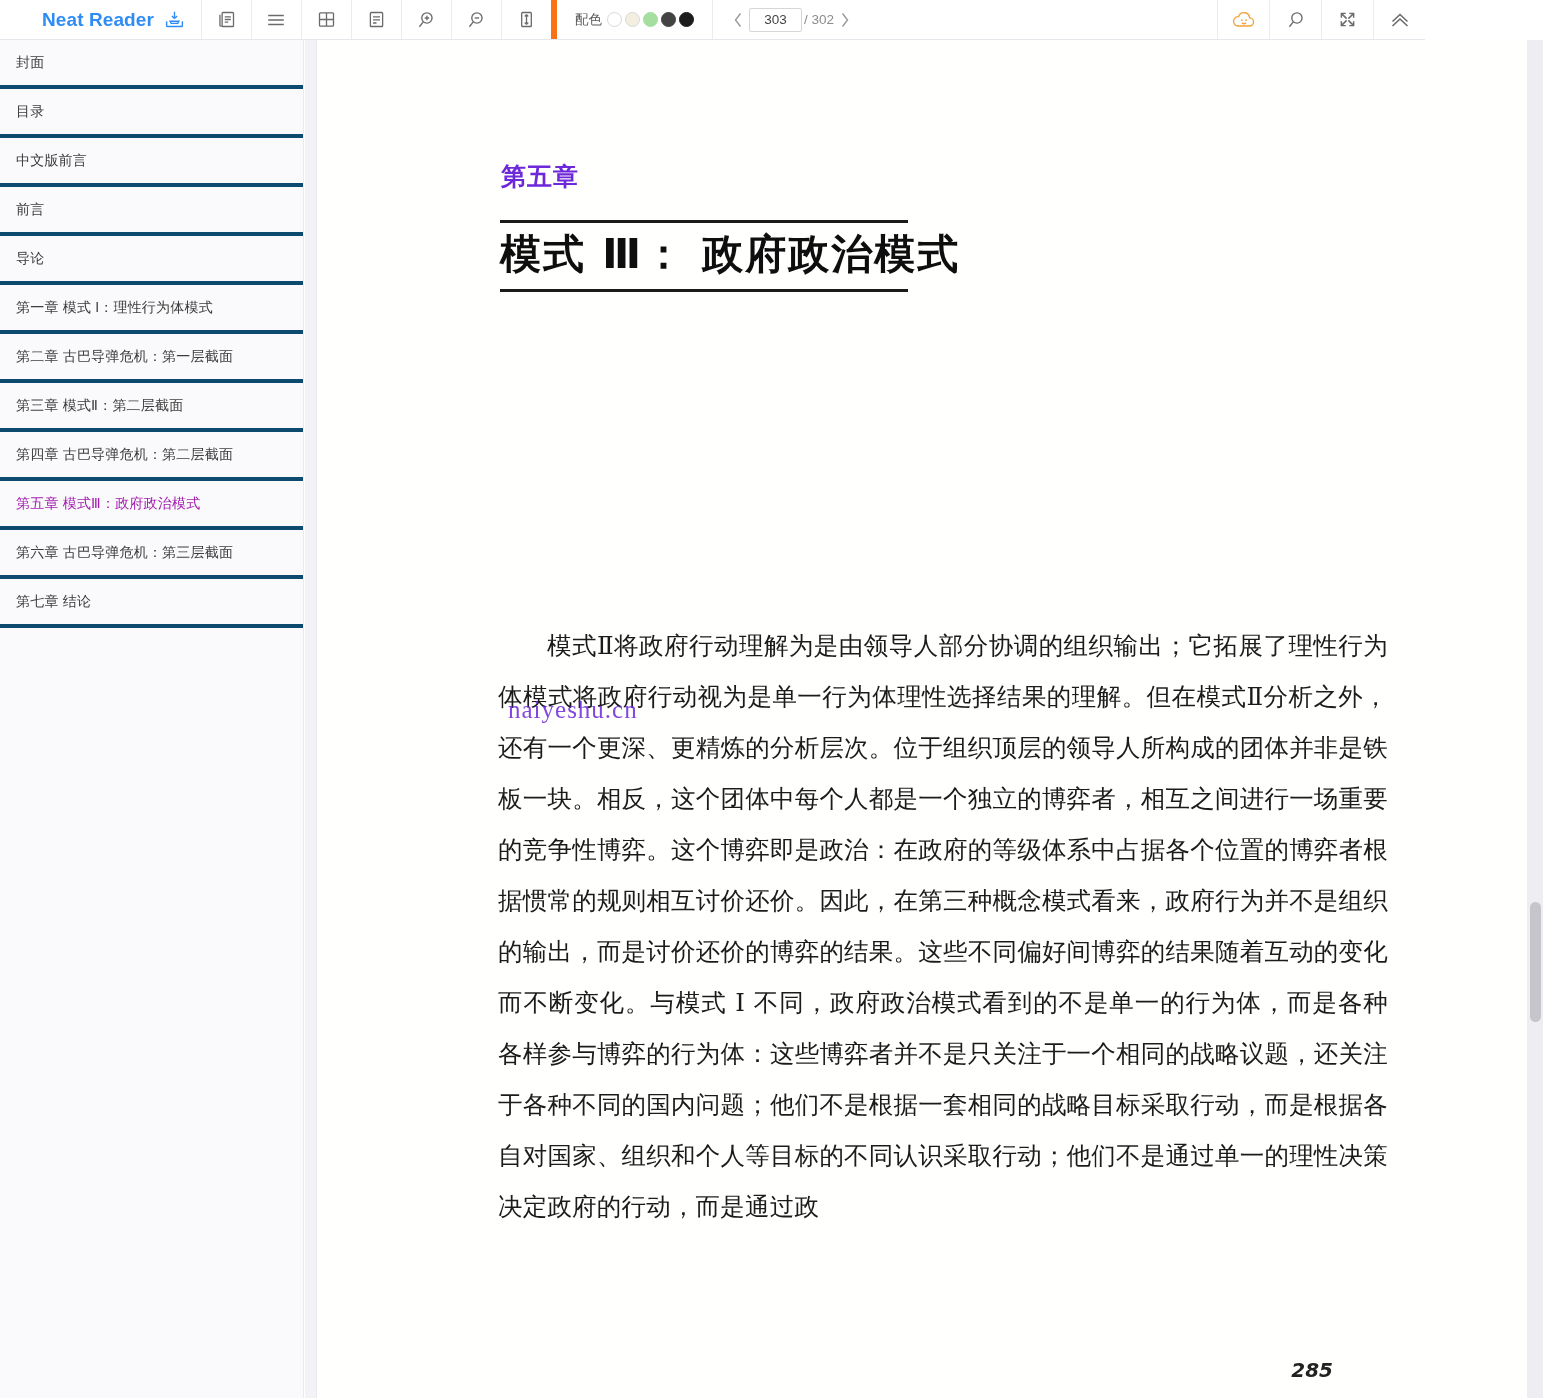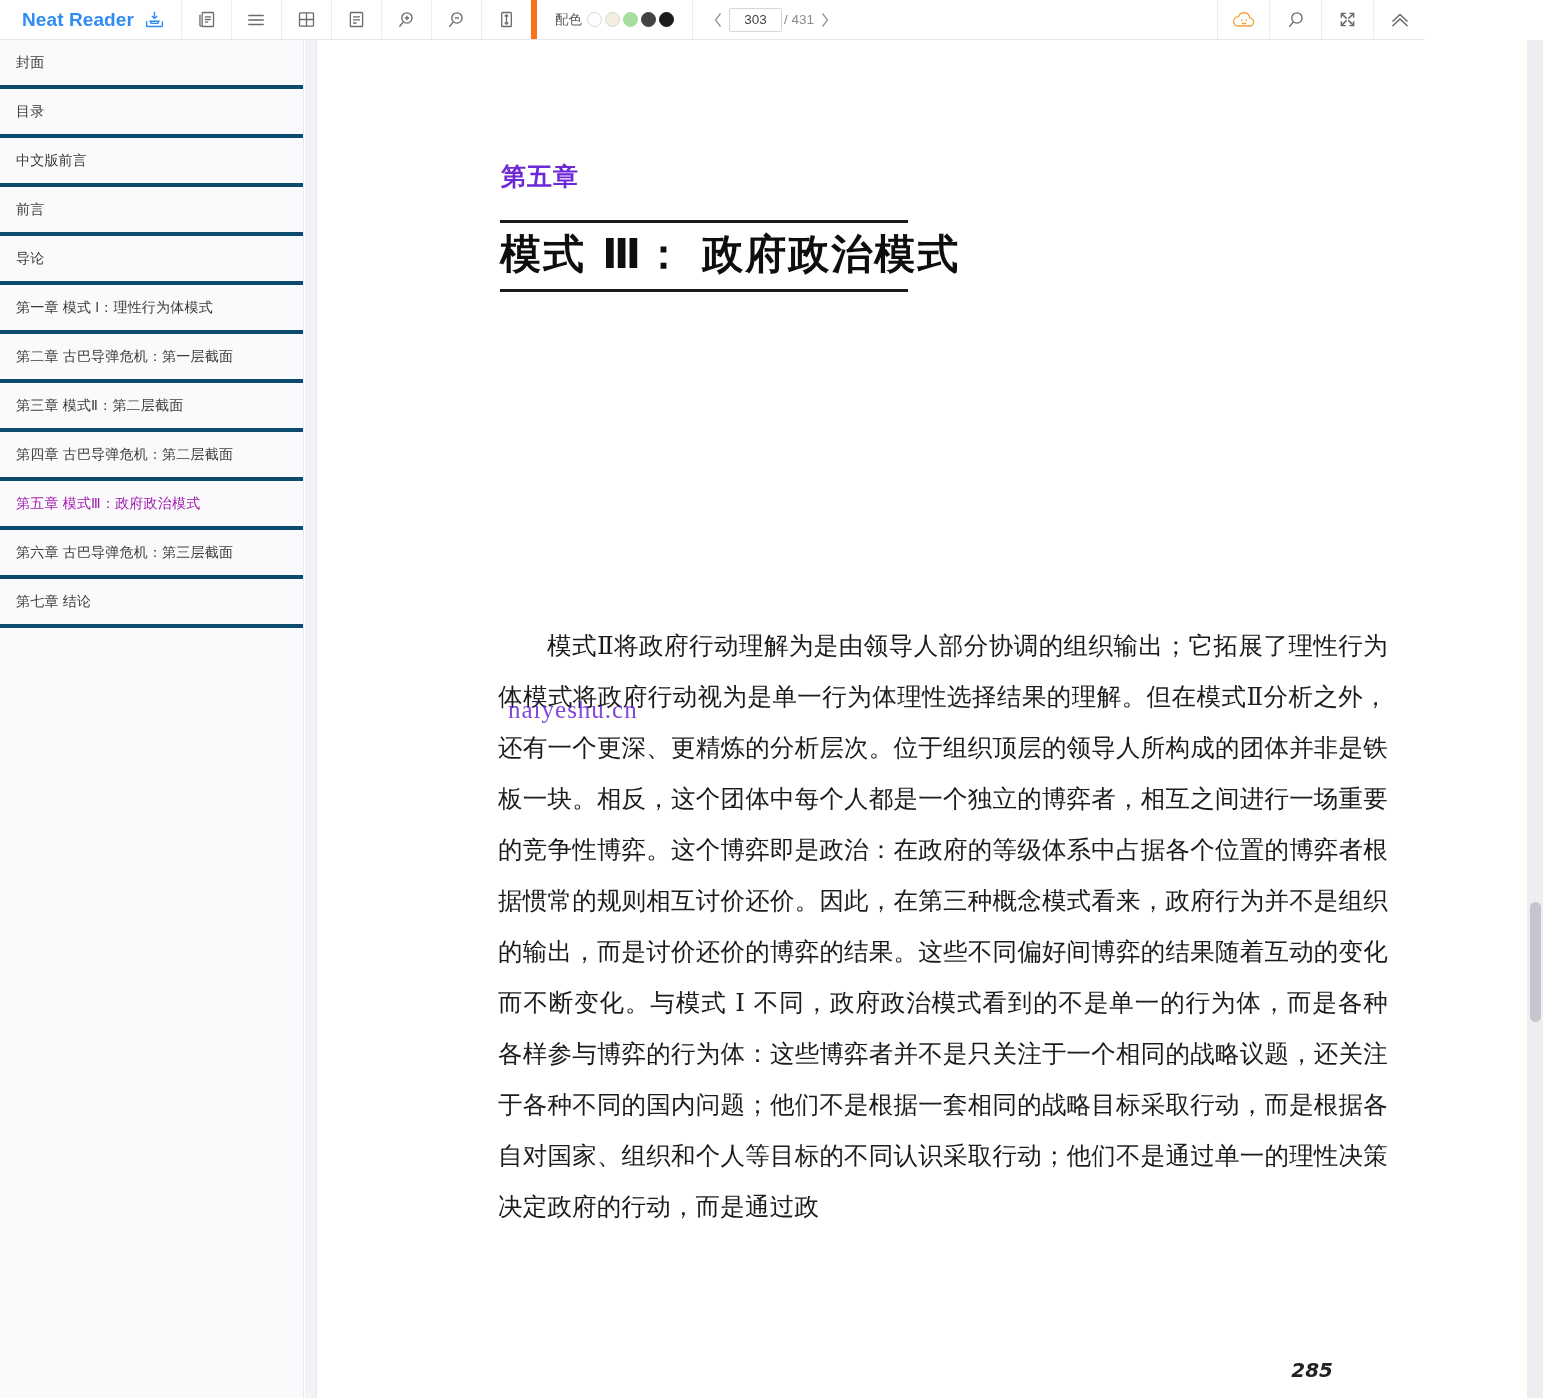--- a/index.html
+++ b/index.html
@@ -16,20 +16,21 @@
   #toolbar {
     position: absolute;
     top: 0; left: 0;
     width: 1425px;
     height: 40px;
     background: #ffffff;
     border-bottom: 1px solid #e6e6ec;
     display: flex;
     align-items: center;
     z-index: 30;
+    padding-left: 20px;
   }
 
   .brand {
     display: flex;
     align-items: center;
     gap: 10px;
     padding: 0 16px 0 22px;
     height: 100%;
   }
   .brand-text {
@@ -353,21 +354,21 @@
     <span class="swatch" style="background:#1c1c1c;border-color:#1c1c1c"></span>
   </div>
 
   <div class="pager-group">
     <span class="pg-arrow">
       <svg width="12" height="18" viewBox="0 0 12 18" fill="none" stroke="#9a9a9a" stroke-width="1.4">
         <path d="M8.5 2.5L3.5 9l5 6.5"></path>
       </svg>
     </span>
     <div class="pg-input" placeholder="303">303</div>
-    <span class="pg-total">/ 431</span>
+    <span class="pg-total">/ 302</span>
     <span class="pg-arrow">
       <svg width="12" height="18" viewBox="0 0 12 18" fill="none" stroke="#9a9a9a" stroke-width="1.4">
         <path d="M3.5 2.5L8.5 9l-5 6.5"></path>
       </svg>
     </span>
   </div>
 
   <div class="tb-spacer"></div>
 
   <div class="tb-btn-r">

